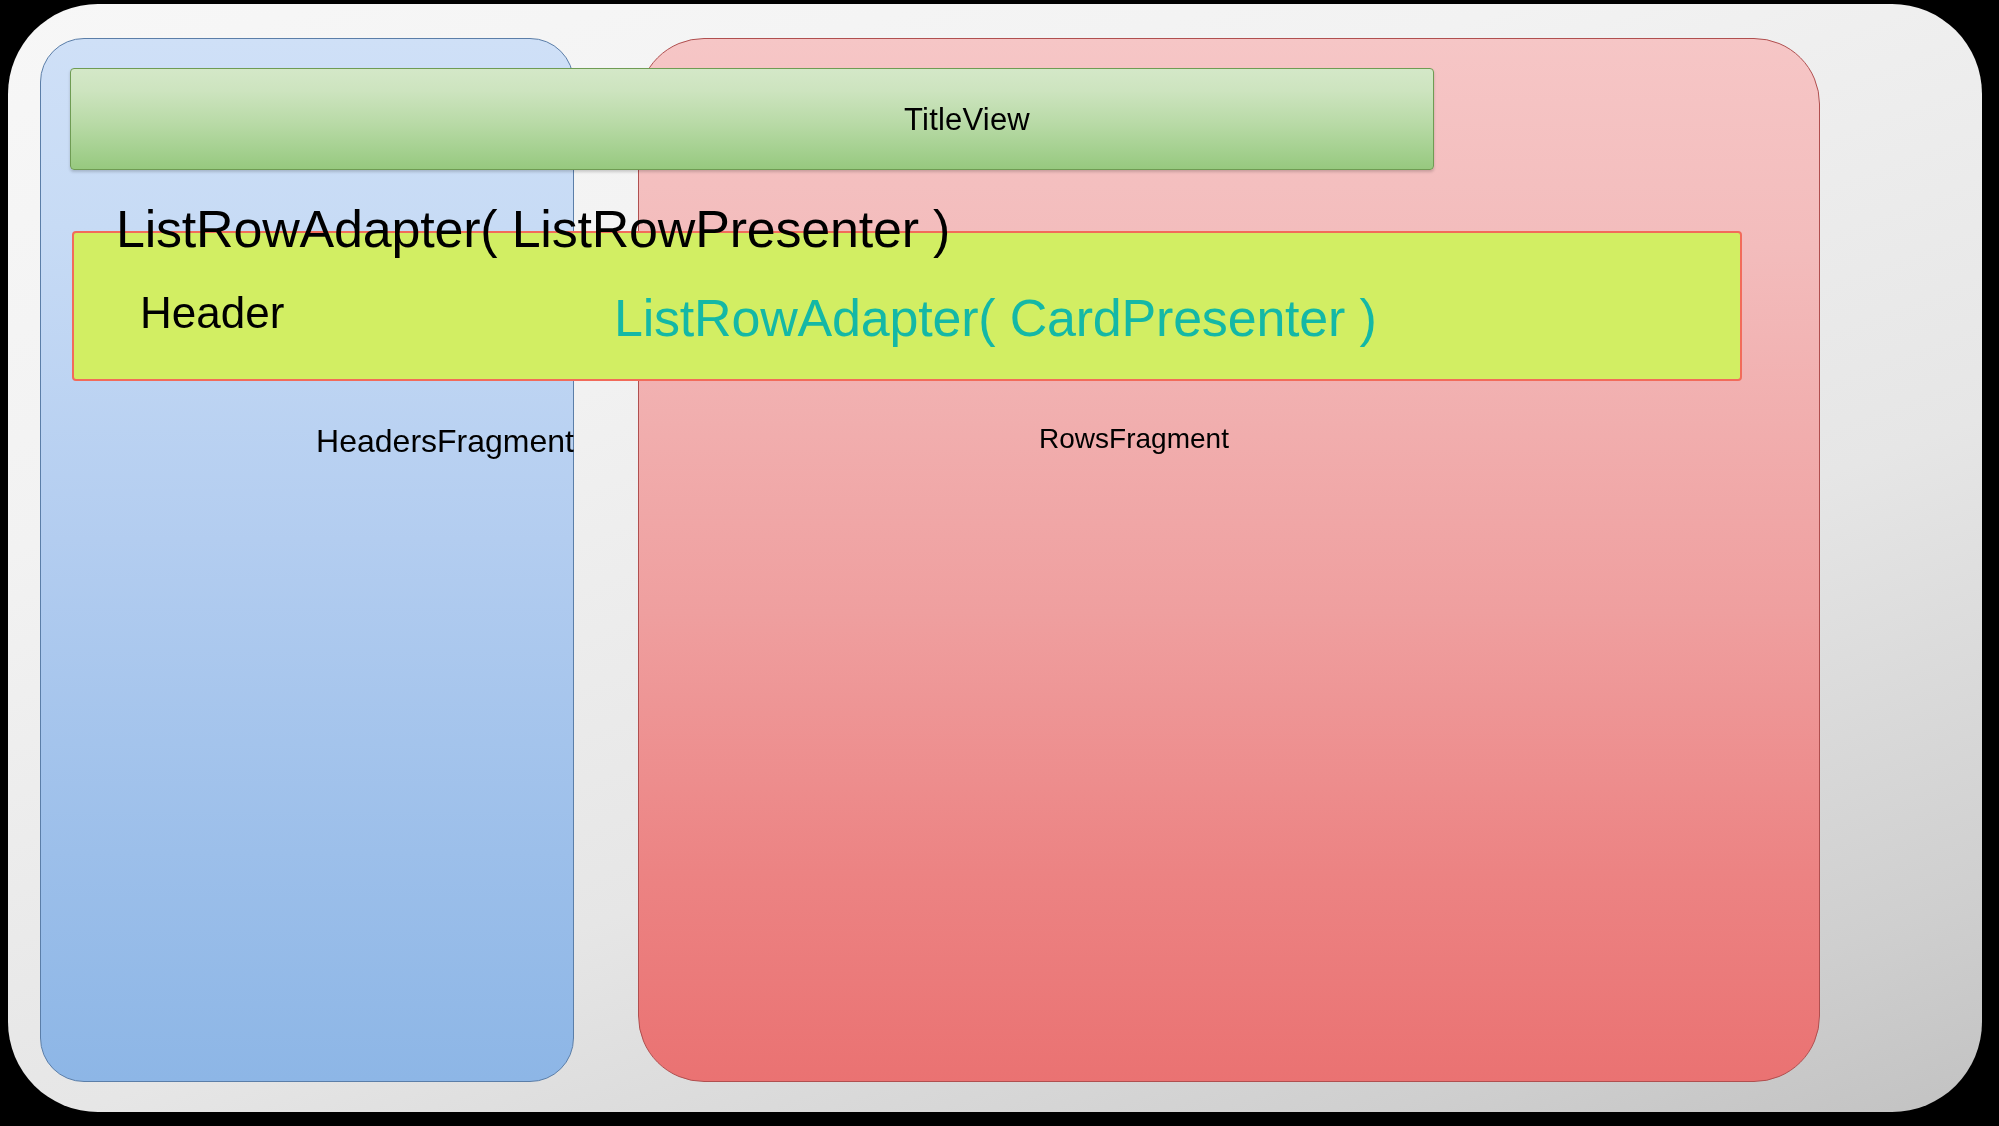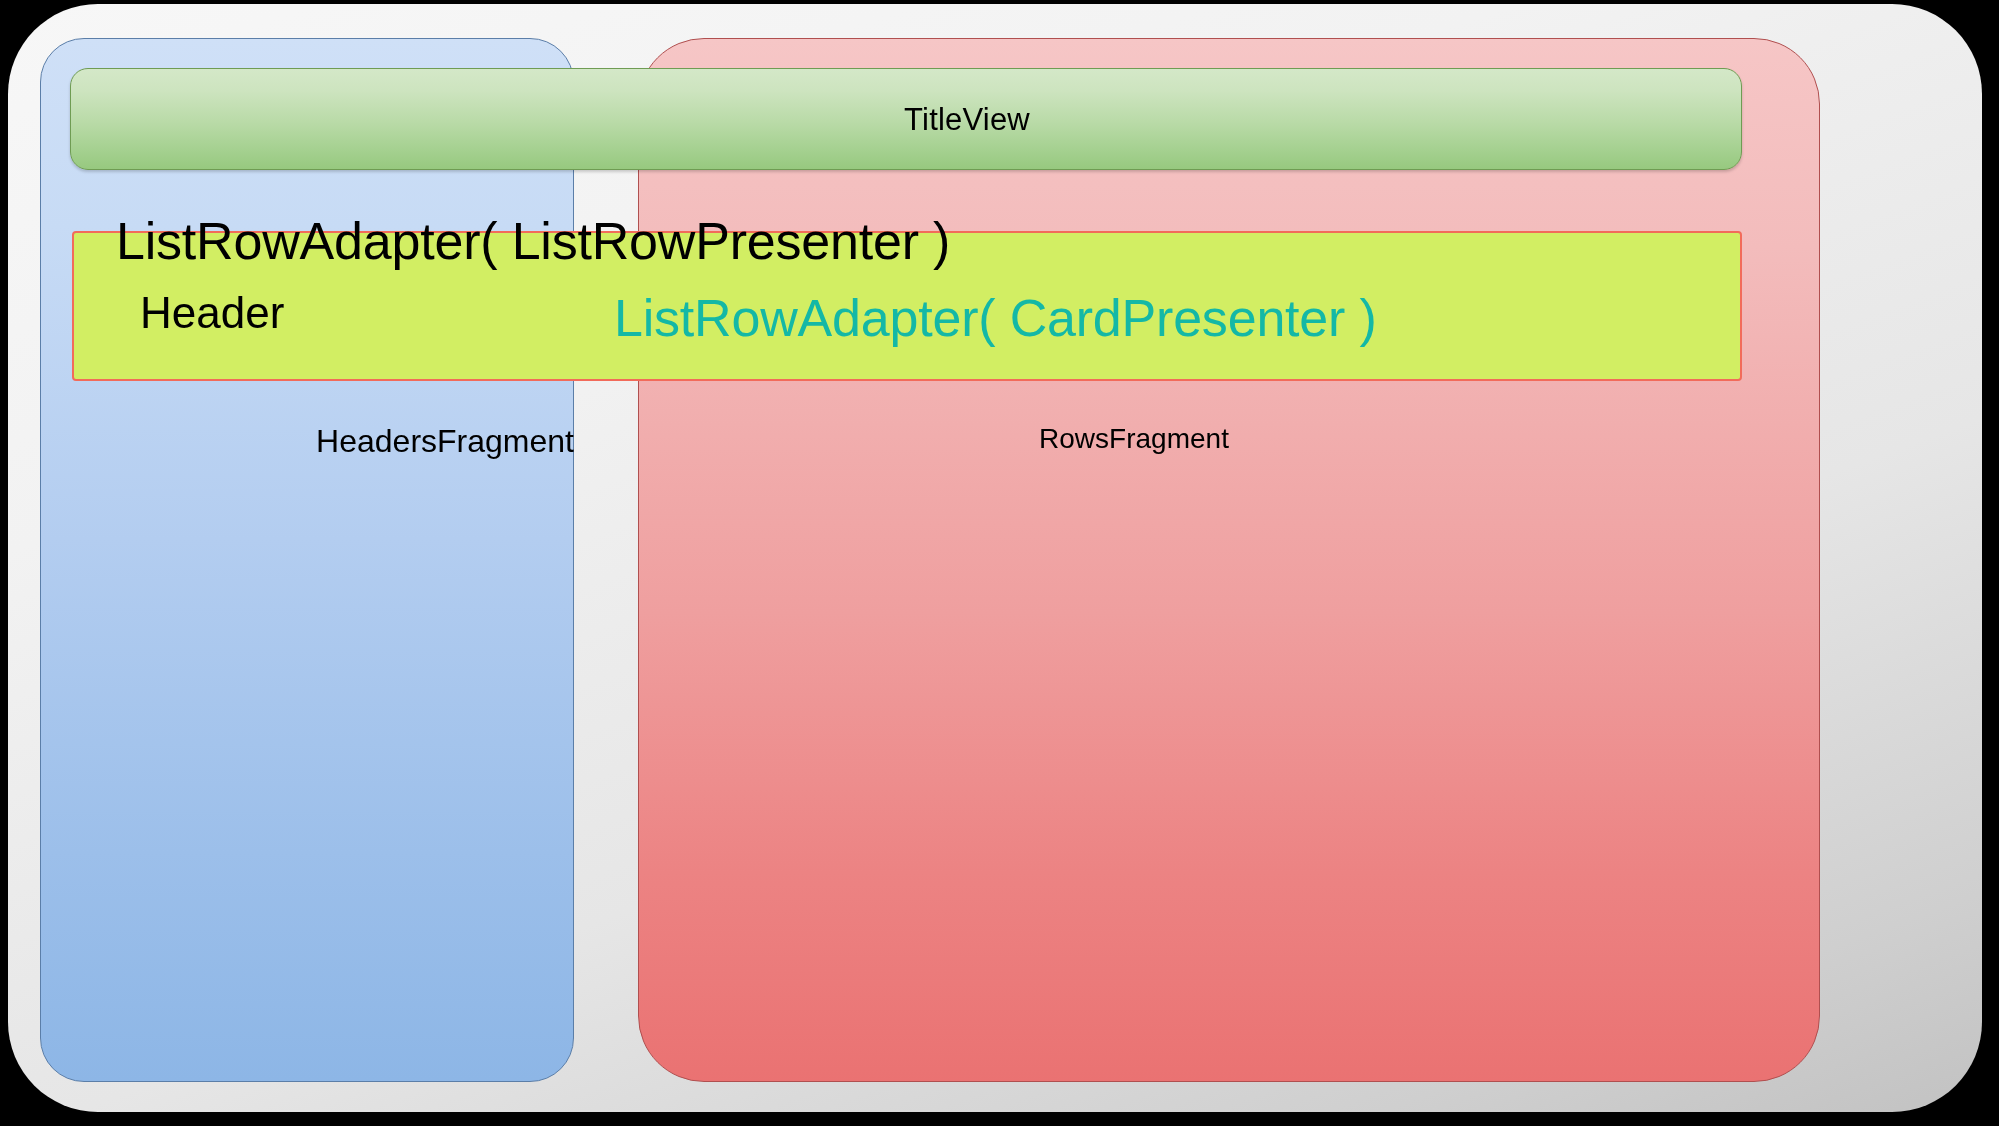--- a/index.html
+++ b/index.html
@@ -52,23 +52,23 @@
     background: linear-gradient(to bottom, #f6c6c6 0%, #f3bcbc 20%, #ef9f9f 55%, #ec8383 80%, #ea7272 100%);
     border: 1.6px solid #b04f4f;
     box-sizing: border-box;
   }
 
   
   .bar-green {
     position: absolute;
     left: 70px;
     top: 68px;
-    width: 1672px;
+    width: 1364px;
     height: 102px;
-    border-radius: 18px;
+    border-radius: 4px;
     background: linear-gradient(to bottom, #d4e8c8 0%, #cde4bf 22%, #b8daa6 55%, #a4d08f 82%, #97c97f 100%);
     border: 1.5px solid #6f9c53;
     box-sizing: border-box;
     box-shadow: 0 2px 3px rgba(0,0,0,0.18);
   }
   .bar-green-label {
     position: absolute;
     left: 0;
     top: 0;
     width: 1672px;
@@ -94,21 +94,21 @@
     background: #d2ee63;
     border: 2px solid #f26b5a;
     box-sizing: border-box;
     border-radius: 4px;
   }
 
   
   .caption-rowadapter {
     position: absolute;
     left: 116px;
-    top: 211px;
+    top: 199px;
     font-size: 52px;
     color: #000000;
     white-space: nowrap;
     letter-spacing: -0.2px;
     z-index: 20;
   }
 
   .caption-header {
     position: absolute;
     left: 140px;

